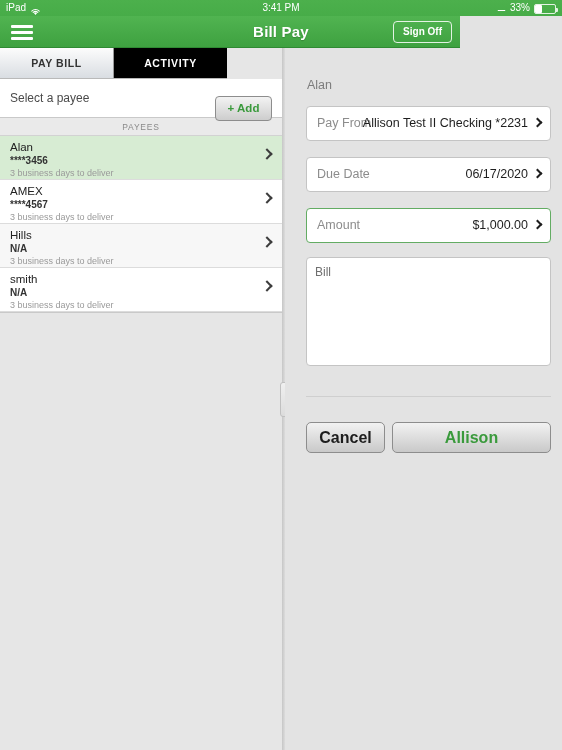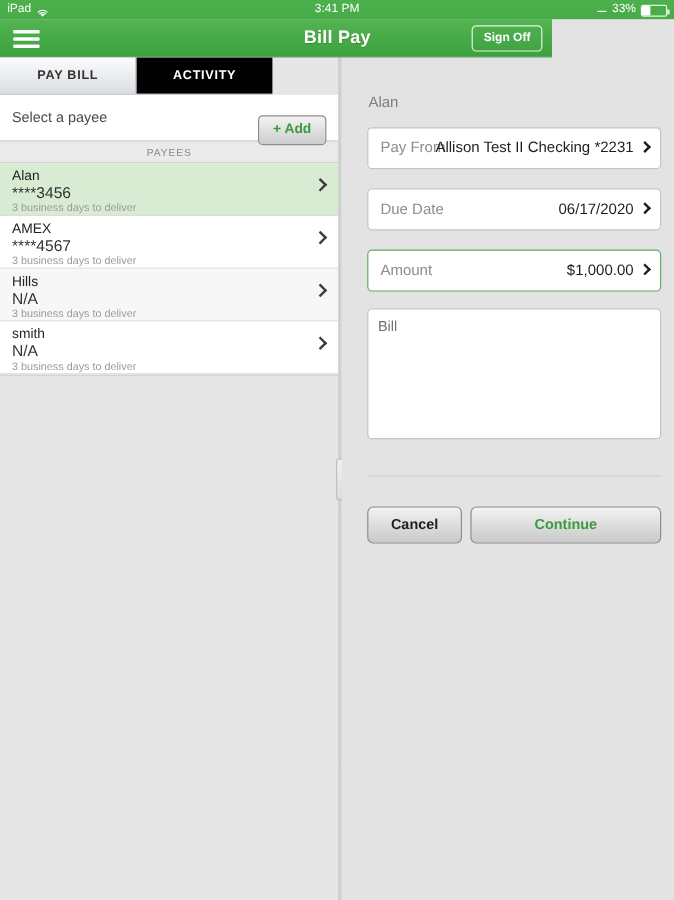--- a/index.html
+++ b/index.html
@@ -67,21 +67,21 @@
   .payees-hdr { width: 282px; height: 18px; background: #eaeaea; border-bottom: 1px solid #d2d2d2;
                 text-align: center; font-size: 8.5px; color: #8a8a8a; letter-spacing: .8px; line-height: 18px; }
 
   .payee-list { width: 282px; background: #f7f7f7; }
   .payee-row { position: relative; height: 44px; border-bottom: 1px solid #dcdcdc;
                padding: 5px 28px 0 10px; cursor: pointer; }
   .payee-row.selected { background: #d7ecd3; }
   .payee-row.alt { background: #f7f7f7; }
   .payee-row.plain { background: #ffffff; }
   .payee-name { font-size: 11.5px; color: #222; line-height: 13px; }
-  .payee-acct { font-size: 13px; color: #333; font-weight: normal; line-height: 13px; }
+  .payee-acct { font-size: 10px; color: #333; font-weight: bold; line-height: 13px; }
   .payee-sub { font-size: 9px; color: #9a9a9a; line-height: 12px; }
   .row-chev { position: absolute; right: 11px; top: 14px; width: 8px; height: 8px;
               border-right: 2.4px solid #3c3c3c; border-top: 2.4px solid #3c3c3c;
               transform: rotate(45deg); }
   .list-bottom-edge { width: 282px; height: 1px; background: #c9c9c9; }
 
   
   .splitter { position: absolute; left: 282px; top: 48px; width: 3px; height: 702px;
               background: linear-gradient(to right, #c6c6c6, #dcdcdc); }
   .grip { position: absolute; left: 280px; top: 382px; width: 17px; height: 35px;
@@ -106,21 +106,21 @@
   .memo { position: absolute; left: 21px; top: 209px; width: 245px; height: 109px;
           background: #ffffff; border: 1px solid #c4c4c4; border-radius: 4px;
           padding: 7px 8px; font-size: 12px; color: #6f6f6f;
           font-family: "Liberation Sans", sans-serif; resize: none; outline: none; }
 
   .hrule { position: absolute; left: 21px; top: 348px; width: 245px; height: 1px; background: #cfcfcf; }
 
   .btn { position: absolute; top: 374px; height: 31px;
          background: linear-gradient(to bottom, #f2f2f2, #c9c9c9);
          border: 1px solid #8d8d8d; border-radius: 5px;
-         font-size: 12px; font-weight: bold; line-height: 29px; text-align: center; cursor: pointer; }
+         font-size: 16px; font-weight: bold; line-height: 29px; text-align: center; cursor: pointer; }
   .btn-cancel { left: 21px; width: 79px; color: #1d1d1d; }
   .btn-continue { left: 107px; width: 159px; color: #3a9a3c; }
 </style>
 </head>
 <body>
 
 <div id="app">
 
   <div class="statusbar">
     <div class="sb-left">
@@ -224,16 +224,16 @@
       <span class="field-label">Amount</span>
       <span class="field-value">$1,000.00</span>
       <span class="field-chev"></span>
     </div>
 
     <textarea class="memo" id="memo-field" placeholder="Memo" style="">Bill</textarea>
 
     <div class="hrule"></div>
 
     <div class="btn btn-cancel">Cancel</div>
-    <div class="btn btn-continue">Continue</div>
+    <div class="btn btn-continue">Allison</div>
   </div>
 
 </div>
 
 </body></html>

